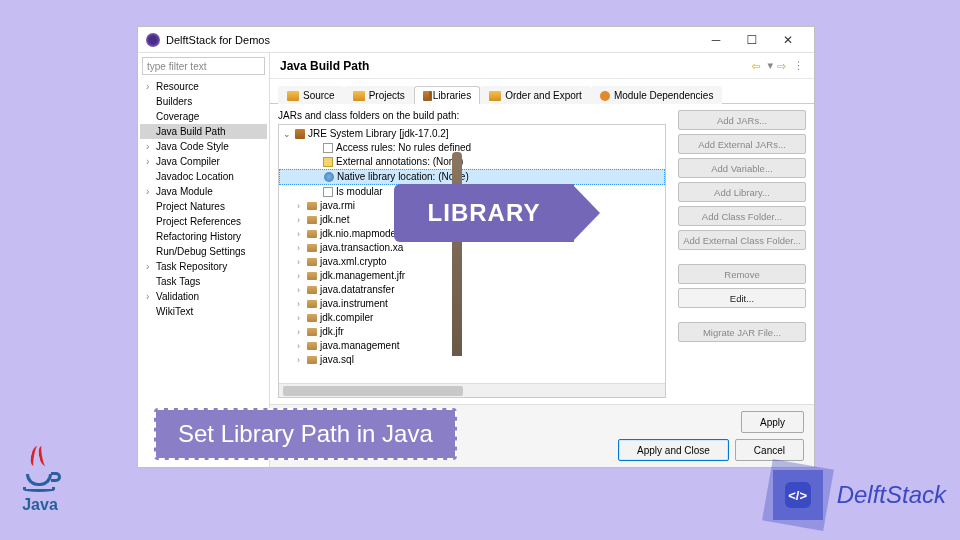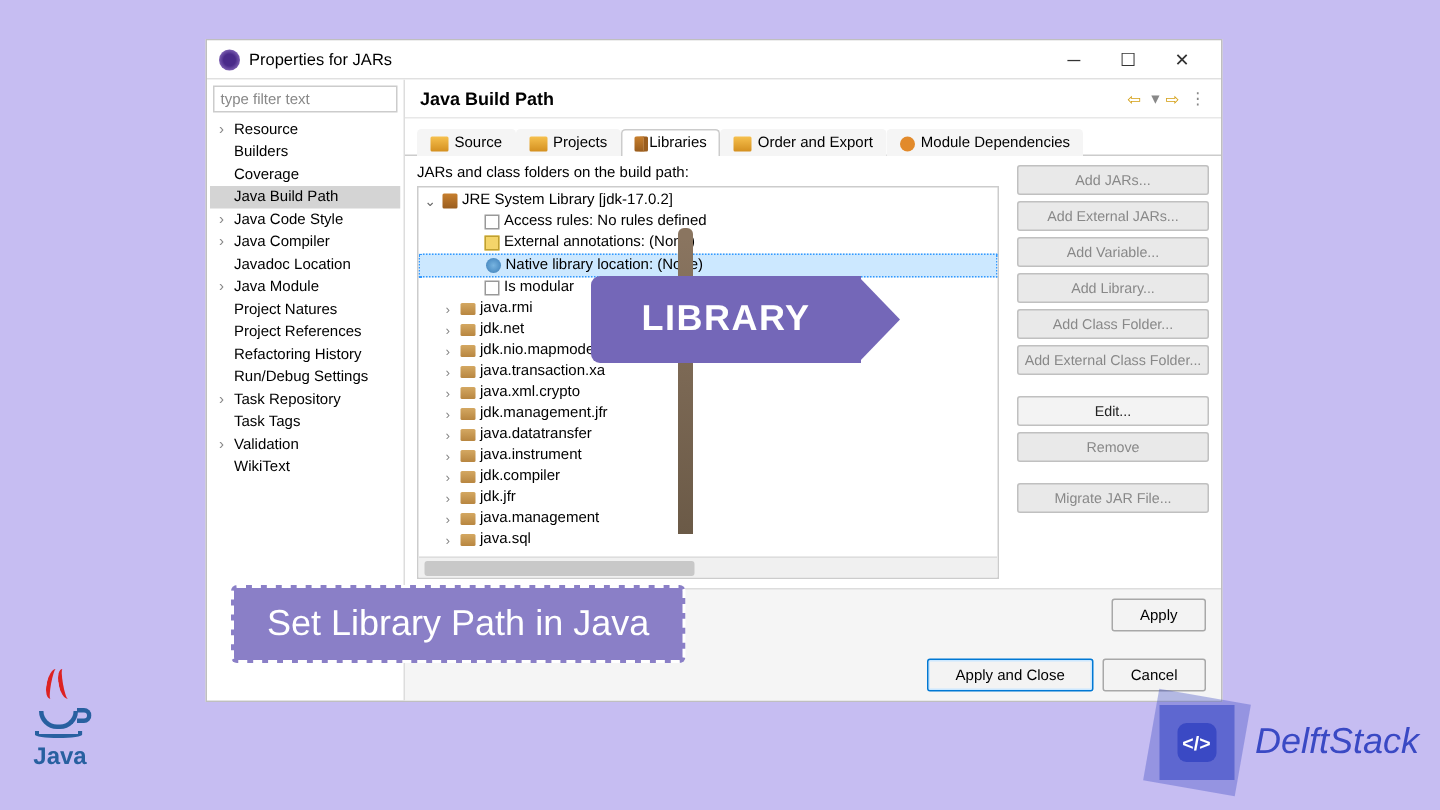--- a/index.html
+++ b/index.html
@@ -52,32 +52,32 @@
 .note-icon { width: 10px; height: 10px; background: #f4d56a; border: 1px solid #c0a030; display: inline-block; }
 .globe-icon { width: 10px; height: 10px; background: radial-gradient(#78b4e0,#3a7db8); border-radius: 50%; display: inline-block; }
 .hscroll { position: absolute; bottom: 0; left: 0; right: 0; height: 14px; background: #f0f0f0; border-top: 1px solid #ddd; display: flex; align-items: center; }
 .hscroll .thumb { margin-left: 4px; width: 180px; height: 10px; background: #c8c8c8; border-radius: 2px; }
 
 .content-right { width: 128px; display: flex; flex-direction: column; gap: 4px; }
 .side-btn { height: 20px; font-size: 9.5px; background: #e9e9e9; border: 1px solid #c0c0c0; color: #888; border-radius: 2px; display: flex; align-items: center; justify-content: center; }
 .side-btn.enabled { color: #222; background: #f3f3f3; }
 .spacer { height: 6px; }
 
-.footer { border-top: 1px solid #ddd; padding: 6px 10px; display: flex; flex-direction: column; gap: 18px; background: #f5f5f5; }
+.footer { border-top: 1px solid #ddd; padding: 6px 10px; display: flex; flex-direction: column; gap: 6px; background: #f5f5f5; }
 .footer-row { display: flex; justify-content: flex-end; gap: 6px; }
 .footer-btn { height: 22px; font-size: 10px; padding: 0 18px; background: #f3f3f3; border: 1px solid #a8a8a8; border-radius: 2px; display: flex; align-items: center; }
 .footer-btn.primary { border: 1px solid #0078d4; box-shadow: inset 0 0 0 1px #cce8ff; }
 
 .overlay-sign { position: absolute; left: 452px; top: 156px; z-index: 5; }
 .sign-post { width: 10px; height: 200px; background: linear-gradient(#8a7560,#6b5a47); margin: 0 auto; }
 .sign-board { position: absolute; top: 28px; left: -58px; width: 180px; height: 58px; background: #7467b8; display: flex; align-items: center; justify-content: center; color: #fff; font-size: 24px; font-weight: 800; letter-spacing: 1px; border-radius: 6px 0 0 6px; }
 .sign-board::after { content: ""; position: absolute; right: -26px; top: 0; border-left: 28px solid #7467b8; border-top: 29px solid transparent; border-bottom: 29px solid transparent; }
 .sign-cap { position: absolute; top: -4px; left: 0; width: 10px; height: 8px; background: #8a7560; border-radius: 4px 4px 0 0; }
 
-.overlay-title { position: absolute; left: 154px; top: 390px; z-index: 6; background: #8a7fc7; border: 2px dashed #fff; padding: 10px 22px; color: #fff; font-size: 24px; font-weight: 400; border-radius: 4px; text-align: center; }
+.overlay-title { position: absolute; left: 154px; top: 408px; z-index: 6; background: #8a7fc7; border: 2px dashed #fff; padding: 10px 22px; color: #fff; font-size: 24px; font-weight: 400; border-radius: 4px; text-align: center; }
 
 .java-logo { position: absolute; left: 8px; bottom: 8px; width: 64px; height: 80px; display: flex; flex-direction: column; align-items: center; }
 .java-cup { width: 34px; height: 40px; position: relative; }
 .steam { position: absolute; top: -6px; left: 8px; width: 18px; height: 24px; }
 .steam::before, .steam::after { content: ""; position: absolute; width: 6px; height: 20px; border-left: 3px solid #d22; border-radius: 50%; transform: skewX(-10deg); }
 .steam::after { left: 8px; transform: skewX(10deg); }
 .cup-body { position: absolute; bottom: 6px; width: 26px; height: 12px; border: 3px solid #2860a0; border-top: none; border-radius: 0 0 12px 12px; left: 3px; }
 .cup-handle { position: absolute; right: -4px; bottom: 10px; width: 10px; height: 10px; border: 3px solid #2860a0; border-left: none; border-radius: 0 8px 8px 0; }
 .saucer { position: absolute; bottom: 0; left: 0; width: 32px; height: 5px; border: 3px solid #2860a0; border-top: none; border-radius: 0 0 50% 50%; }
 .java-text { color: #2860a0; font-size: 16px; font-weight: 600; margin-top: 4px; }
@@ -88,21 +88,21 @@
 .delft-star2 { position: absolute; inset: 6px; background: #3a49c4; clip-path: polygon(50% 0,61% 35,98% 35,68% 57,79% 91,50% 70,21% 91,32% 57,2% 35,39% 35); opacity: .6; }
 .delft-core { position: absolute; inset: 18px; background: #3a49c4; border-radius: 6px; display: flex; align-items: center; justify-content: center; color: #fff; font-size: 13px; font-weight: 700; }
 .delft-text { color: #3a49c4; font-size: 24px; font-weight: 400; font-style: italic; }
 </style>
 </head>
 <body>
 
 <div class="dialog">
   <div class="titlebar">
     <span class="eclipse-icon"></span>
-    <span class="title-text">Properties for JARs</span>
+    <span class="title-text">DelftStack for Demos</span>
     <span class="win-btn">─</span>
     <span class="win-btn">☐</span>
     <span class="win-btn">✕</span>
   </div>
   <div class="body">
     <div class="sidebar">
       <div class="filter">type filter text</div>
       <div class="tree-nav" id="nav-tree">
           <div class="nav-item has-children">Resource</div>
           <div class="nav-item">Builders</div>
@@ -183,22 +183,22 @@
           </div>
         </div>
         <div class="content-right" id="side-buttons">
             <div class="side-btn">Add JARs...</div>
             <div class="side-btn">Add External JARs...</div>
             <div class="side-btn">Add Variable...</div>
             <div class="side-btn">Add Library...</div>
             <div class="side-btn">Add Class Folder...</div>
             <div class="side-btn">Add External Class Folder...</div>
             <div class="spacer"></div>
+            <div class="side-btn">Remove</div>
             <div class="side-btn enabled">Edit...</div>
-            <div class="side-btn">Remove</div>
             <div class="spacer"></div>
             <div class="side-btn">Migrate JAR File...</div>
           </div>
       </div>
       <div class="footer">
         <div class="footer-row">
           <div class="footer-btn">Apply</div>
         </div>
         <div class="footer-row">
           <div class="footer-btn primary">Apply and Close</div>

